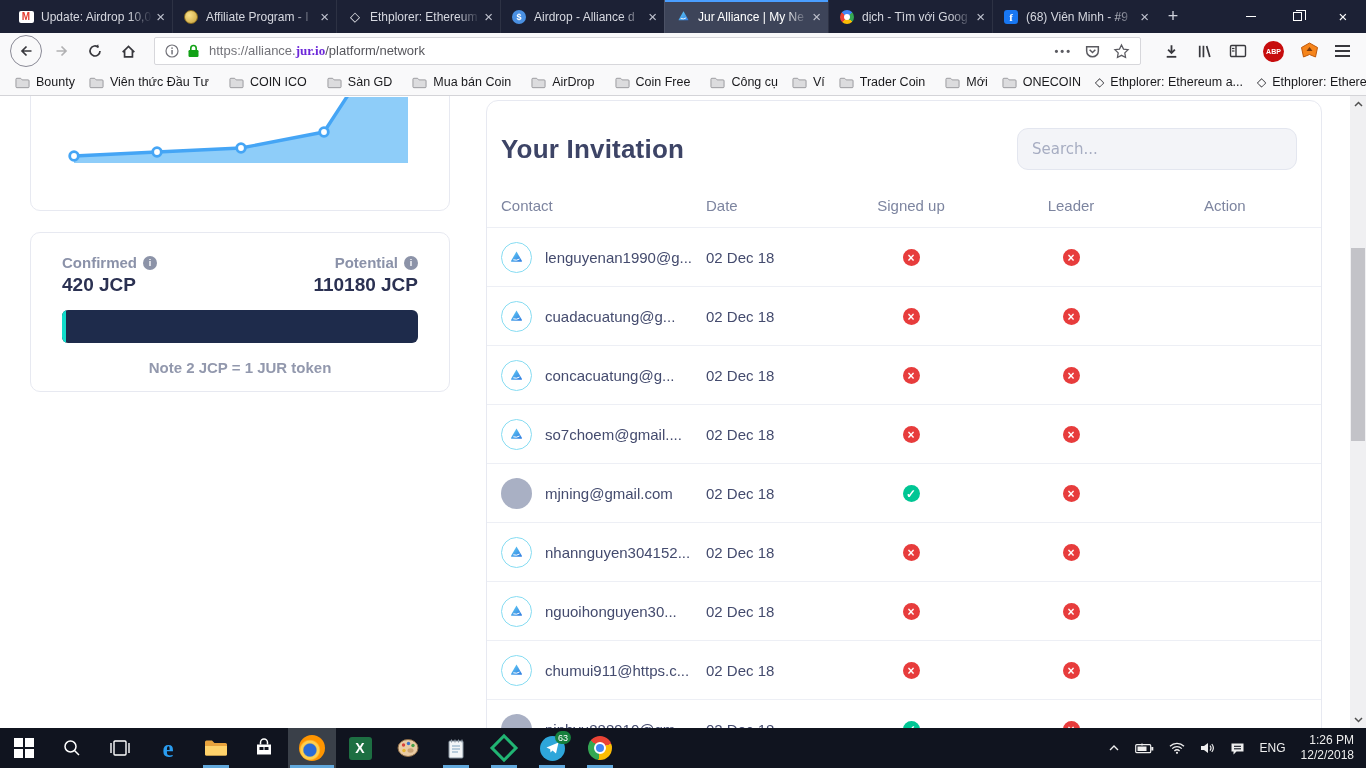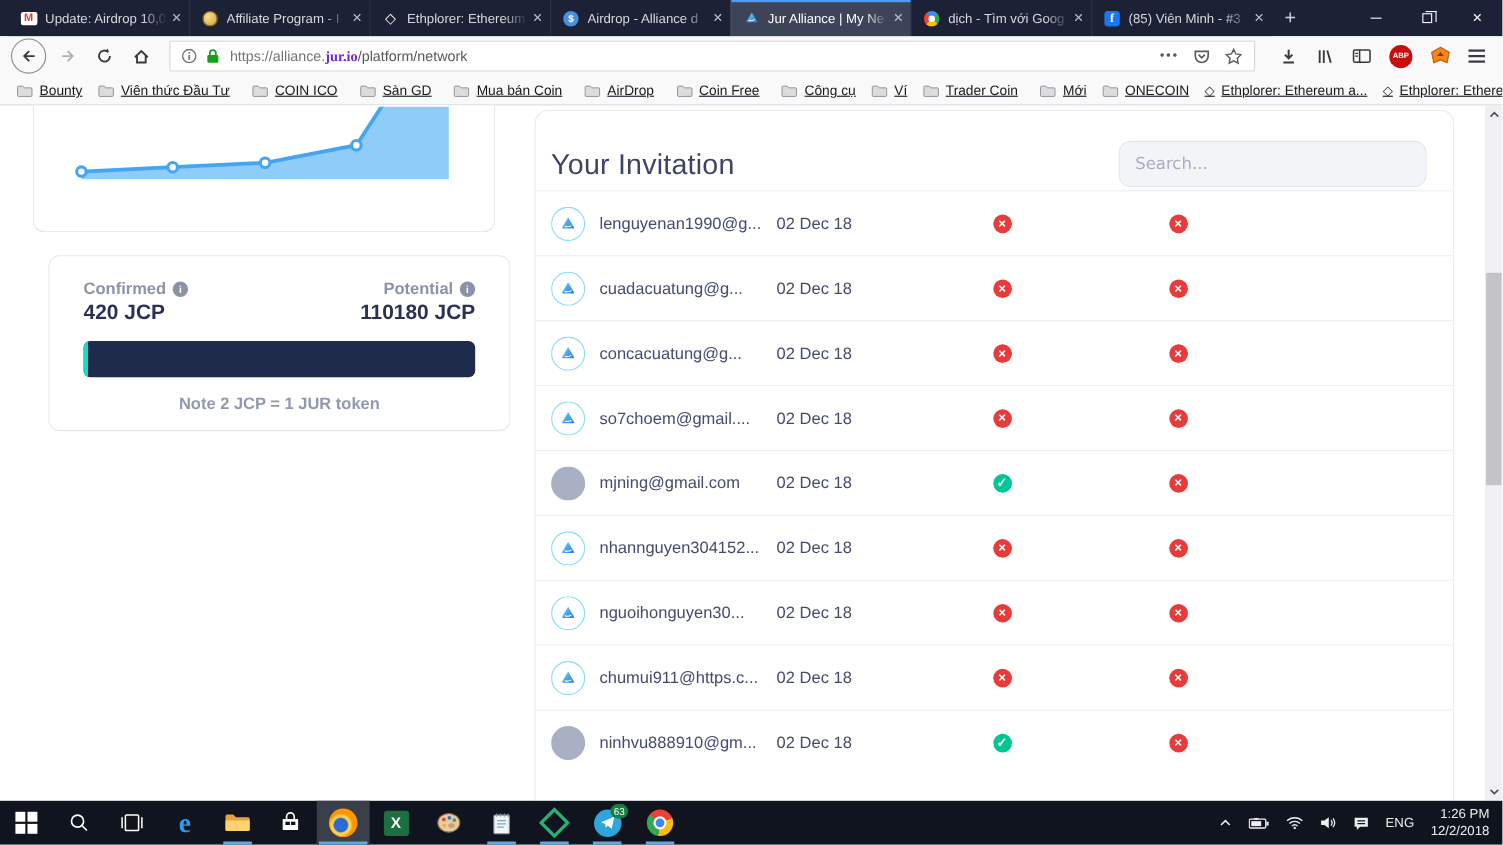--- a/index.html
+++ b/index.html
@@ -31,46 +31,46 @@
   .urlbar { flex:1; height:28px; background:#fff; border:1px solid #d7d7db; border-radius:2px; margin:0 12px 0 8px; display:flex; align-items:center; padding:0 6px 0 10px; }
   .url-text { font-size:13px; color:#737379; margin-left:9px; flex:1; white-space:nowrap; overflow:hidden; }
   .url-text b { color:#6d28d9; font-weight:bold;font-family:Liberation Serif, serif; }
   .url-text .path { color:#56565c; }
   .urlbar-actions { display:flex; align-items:center; gap:12px; padding-right:4px; }
   .dots { color:#5a5a60; font-size:11px; letter-spacing:2px; font-weight:bold; }
   .toolbar-right { display:flex; align-items:center; gap:16px; padding:0 6px 0 10px; }
 
   
   .bookmarksbar { position:absolute; top:69px; left:0; width:1366px; height:27px; background:#f9f9fa; border-bottom:1px solid #d4d4d8; display:flex; align-items:center; padding:0 8px; overflow:hidden; }
-  .bm { display:flex; align-items:center; gap:6px; font-size:12.5px; color:#19191c; padding:0 7px; white-space:nowrap; height:22px;text-decoration:underline; }
+  .bm { display:flex; align-items:center; gap:6px; font-size:12.5px; color:#19191c; padding:0 7px; white-space:nowrap; height:22px; }
   .bm-sep { width:1px; height:16px; background:#c5c5ca; margin:0 3px; }
   .bm .dmd { color:#2b2b30; font-size:12px; }
 
   
   .page { position:absolute; top:96px; left:0; width:1366px; height:632px; background:#fff; overflow:hidden; }
   .card { background:#fff; border:1px solid #e7e9f1; border-radius:10px; }
 
   .chart-card { position:absolute; left:30px; top:-40px; width:420px; height:155px; }
   #chartsvg { position:absolute; left:1px; top:40px; width:417px; height:67px; display:block; }
   .months { position:absolute; left:0; top:112px; width:420px; height:20px; }
   .month { position:absolute; width:44px; text-align:center; font-size:13px; color:#565b6e; }
 
-  .stats-card { position:absolute; left:44px; top:136px; width:420px; height:160px; padding:21px 31px 0; }
+  .stats-card { position:absolute; left:30px; top:136px; width:420px; height:160px; padding:21px 31px 0; }
   .stats-labels { display:flex; justify-content:space-between; align-items:center; }
   .stat-label { font-size:15px; font-weight:bold; color:#8b92a9; display:flex; align-items:center; gap:6px; }
   .info-dot { width:14px; height:14px; border-radius:50%; background:#8c93a8; color:#fff; font-size:9px; font-weight:bold; display:inline-flex; align-items:center; justify-content:center; font-style:normal; }
   .stats-values { display:flex; justify-content:space-between; margin-top:3px; }
   .stat-value { font-size:19px; font-weight:bold; color:#2b3152; }
   .progressbar { position:relative; margin-top:14px; height:33px; background:#1e2b4b; border-radius:6px; overflow:hidden; }
   .progress-fill { position:absolute; left:0; top:0; bottom:0; background:#12dcca; }
   .stats-note { margin-top:16px; text-align:center; font-size:15px; font-weight:bold; color:#9298ad; }
 
   .invite-card { position:absolute; left:486px; top:4px; width:836px; height:740px; border:1px solid #e7e9f1; border-radius:12px; background:#fff; padding:24px 0 0; }
   .invite-head { display:flex; align-items:center; padding:0 24px 0 14px; height:48px; }
-  .invite-title { font-size:26px; color:#3d4466; font-weight:400; letter-spacing:.2px; }
+  .invite-title { font-size:26px; color:#3d4466; font-weight:700; letter-spacing:.2px; }
   .search-input { margin-left:auto; width:280px; height:42px; background:#f3f4f8; border:1px solid #e3e6ef; border-radius:11px; padding:0 14px; font-size:15px; color:#3d4466; font-family:"DejaVu Sans",sans-serif; outline:none; }
   .search-input::placeholder { color:#a7adc2; }
   .grid-row { display:grid; grid-template-columns:205px 130px 150px 170px 1fr; align-items:center; padding-left:14px; }
   .thead { margin-top:10px; height:44px; font-size:15px; color:#7d85a0; }
   .th-center { text-align:center; }
   .th-action { padding-left:48px; }
   .row { height:59px; border-top:1px solid #edeff5; font-size:15px; color:#444b6e; }
   .cell-contact { display:flex; align-items:center; gap:13px; overflow:hidden; }
   .cell-contact .email { white-space:nowrap; overflow:hidden; }
   .cell-center { text-align:center; }
@@ -170,21 +170,21 @@
           <span class="tab-icon">
             <span class="google-ic"></span>
           </span>
           <span class="tab-title">dịch - Tìm với Goog</span>
           <span class="tab-close">×</span>
         </div>
         <div class="tab">
           <span class="tab-icon">
             <span class="fb-ic">f</span>
           </span>
-          <span class="tab-title">(85) Viên Minh - #3</span>
+          <span class="tab-title">(68) Viên Minh - #9</span>
           <span class="tab-close">×</span>
         </div>
       </div>
     <div class="newtab">+</div>
     <div class="win-controls">
       <div class="win-btn">
           <span class="glyph-min"></span>
         </div>
       <div class="win-btn">
           <span class="glyph-restore"></span>
@@ -413,20 +413,27 @@
         <span class="progress-fill" id="pfill" style="width: 4px;"></span>
       </div>
       <div class="stats-note">Note 2 JCP = 1 JUR token</div>
     </div>
 
     <div class="invite-card">
       <div class="invite-head">
         <div class="invite-title">Your Invitation</div>
         <input class="search-input" type="text" placeholder="Search..." style="">
       </div>
+      <div class="grid-row thead" id="thead">
+          <div>Contact</div>
+          <div>Date</div>
+          <div class="th-center">Signed up</div>
+          <div class="th-center">Leader</div>
+          <div class="th-action">Action</div>
+        </div>
       <div id="rows">
           <div class="grid-row row">
             <div class="cell-contact">
               <span class="avatar jur">
                 <svg width="17" height="17" viewBox="0 0 24 24">
                   <defs>
                     <linearGradient id="jg1" x1="0" y1="0" x2="1" y2="1">
                       <stop offset="0" stop-color="#64d2f6"></stop>
                       <stop offset="1" stop-color="#2f7ae0"></stop>
                     </linearGradient>

